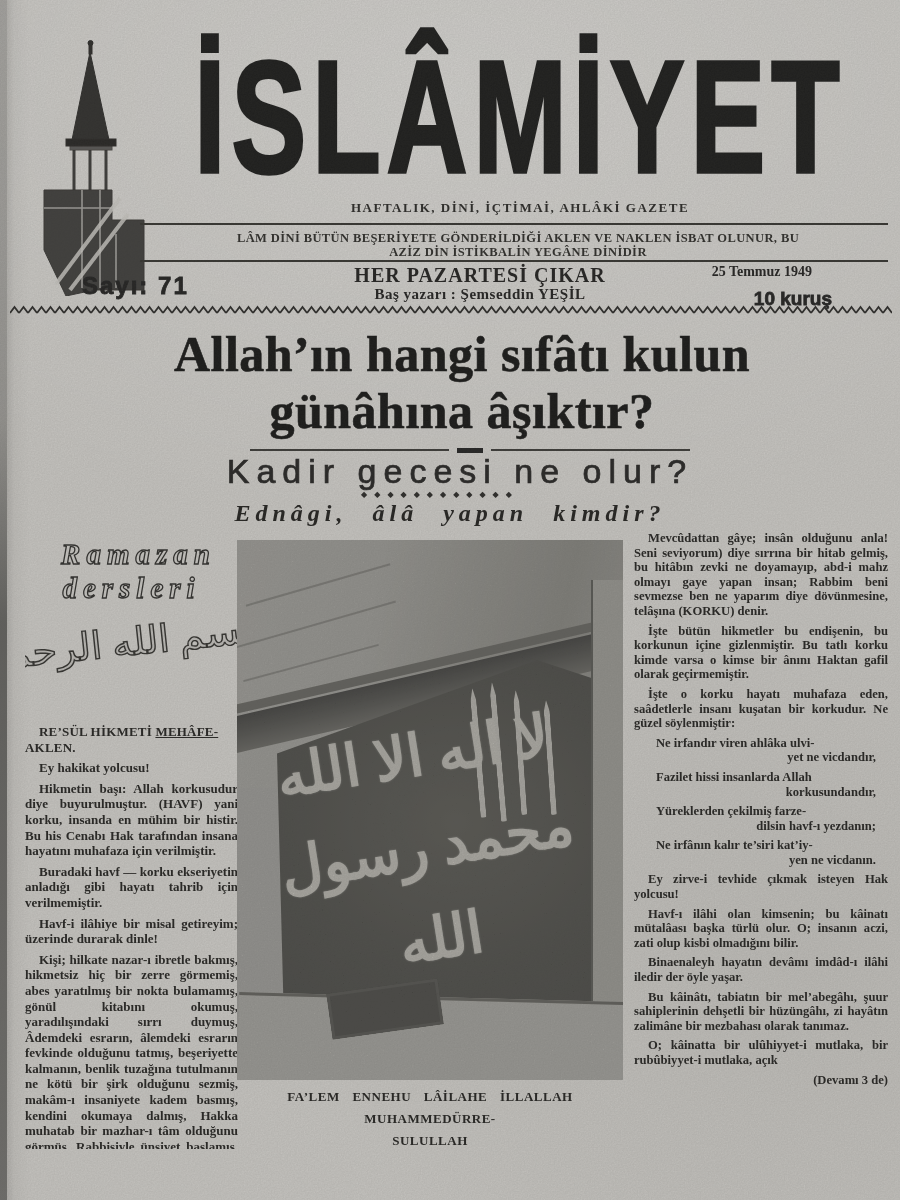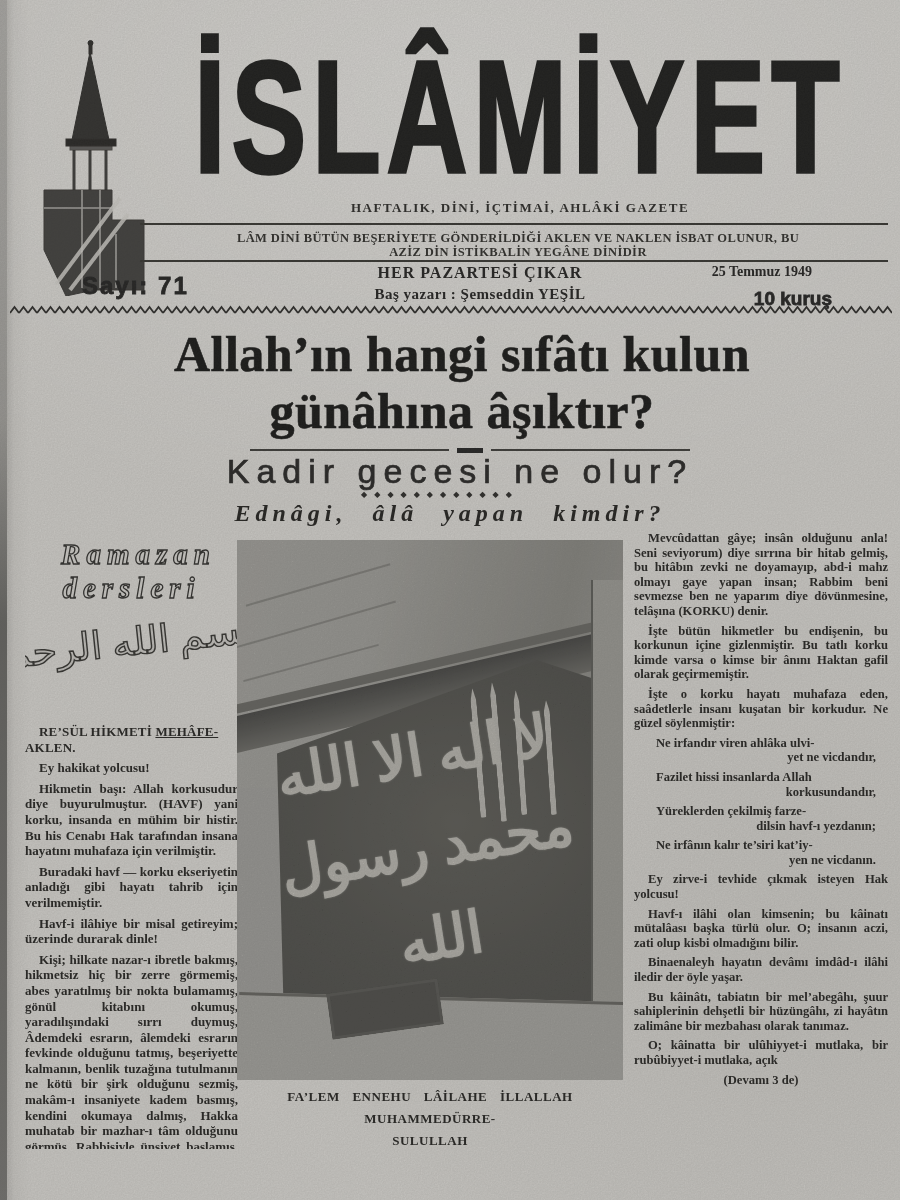--- a/index.html
+++ b/index.html
@@ -29,21 +29,21 @@
     transform:scaleY(1.42);transform-origin:top center;white-space:nowrap;}
   .subtitle{position:absolute;left:148px;right:8px;top:200px;text-align:center;
     font-size:13px;font-weight:bold;letter-spacing:1.5px;color:#2a2927;}
   .ruleA{position:absolute;left:140px;right:12px;top:223px;height:2px;background:#34332f;}
   .motto{position:absolute;left:150px;right:14px;top:231px;text-align:center;
     font-size:12.5px;font-weight:bold;line-height:14px;letter-spacing:.4px;color:#2d2c29;}
   .ruleB{position:absolute;left:140px;right:12px;top:260px;height:2px;background:#34332f;}
   .issue{position:absolute;left:82px;top:272px;font-family:"Liberation Sans",sans-serif;
     font-size:24px;font-weight:700;-webkit-text-stroke:.8px #222;letter-spacing:2px;}
   .schedule{position:absolute;left:300px;top:264px;width:360px;text-align:center;
-    font-size:16px;font-weight:bold;letter-spacing:1px;}
+    font-size:20px;font-weight:bold;letter-spacing:1px;}
   .editor{position:absolute;left:280px;top:286px;width:400px;text-align:center;
     font-size:15px;font-weight:bold;letter-spacing:.5px;}
   .date{position:absolute;right:88px;top:264px;font-size:14px;font-weight:bold;}
   .price{position:absolute;right:68px;top:288px;font-family:"Liberation Sans",sans-serif;
     font-size:19px;font-weight:700;-webkit-text-stroke:.8px #222;}
   .zigzag{position:absolute;left:10px;right:8px;top:304px;height:13px;}
 
   
   .headline{position:absolute;left:0;right:0;top:326px;text-align:center;
     font-weight:bold;font-size:50px;line-height:57px;color:#171716;
@@ -72,21 +72,21 @@
   .bismillah{height:104px;overflow:hidden;position:relative;margin:4px 0 10px 0;}
   .bismillah .ar{position:absolute;left:-8px;top:10px;width:230px;
     font-size:38px;line-height:44px;direction:rtl;text-align:center;white-space:nowrap;
     color:rgba(40,39,37,.08);-webkit-text-stroke:1.4px #32312e;
     transform:rotate(-6deg) scaleX(1.05);}
   .lp-heading{text-indent:0;letter-spacing:.2px;}
   .lp-heading .ul{text-decoration:underline;}
   .verse{margin:2px 0 5px 0;font-weight:bold;}
   .verse .v1{padding-left:22px;text-align:left;}
   .verse .v2{text-align:right;padding-right:12px;}
-  .continuation{text-align:center;font-weight:bold;margin-top:3px;}
+  .continuation{text-align:right;font-weight:bold;margin-top:3px;}
 
   
   .photo{position:absolute;left:237px;top:540px;width:386px;height:540px;overflow:hidden;
     background:#b3b1ad;}
   .photo .topshade{position:absolute;inset:0;
     background:linear-gradient(102deg,#b8b6b1 0%,#b2b0ab 34%,#9d9b95 58%,#8e8c86 78%,#a3a19b 100%);
     height:46%;}
   .brickline{position:absolute;height:2px;background:rgba(90,88,83,.55);}
   .cornice-hi{position:absolute;left:-60px;top:116px;width:540px;height:9px;background:#595752;
     transform:rotate(-13deg);}

